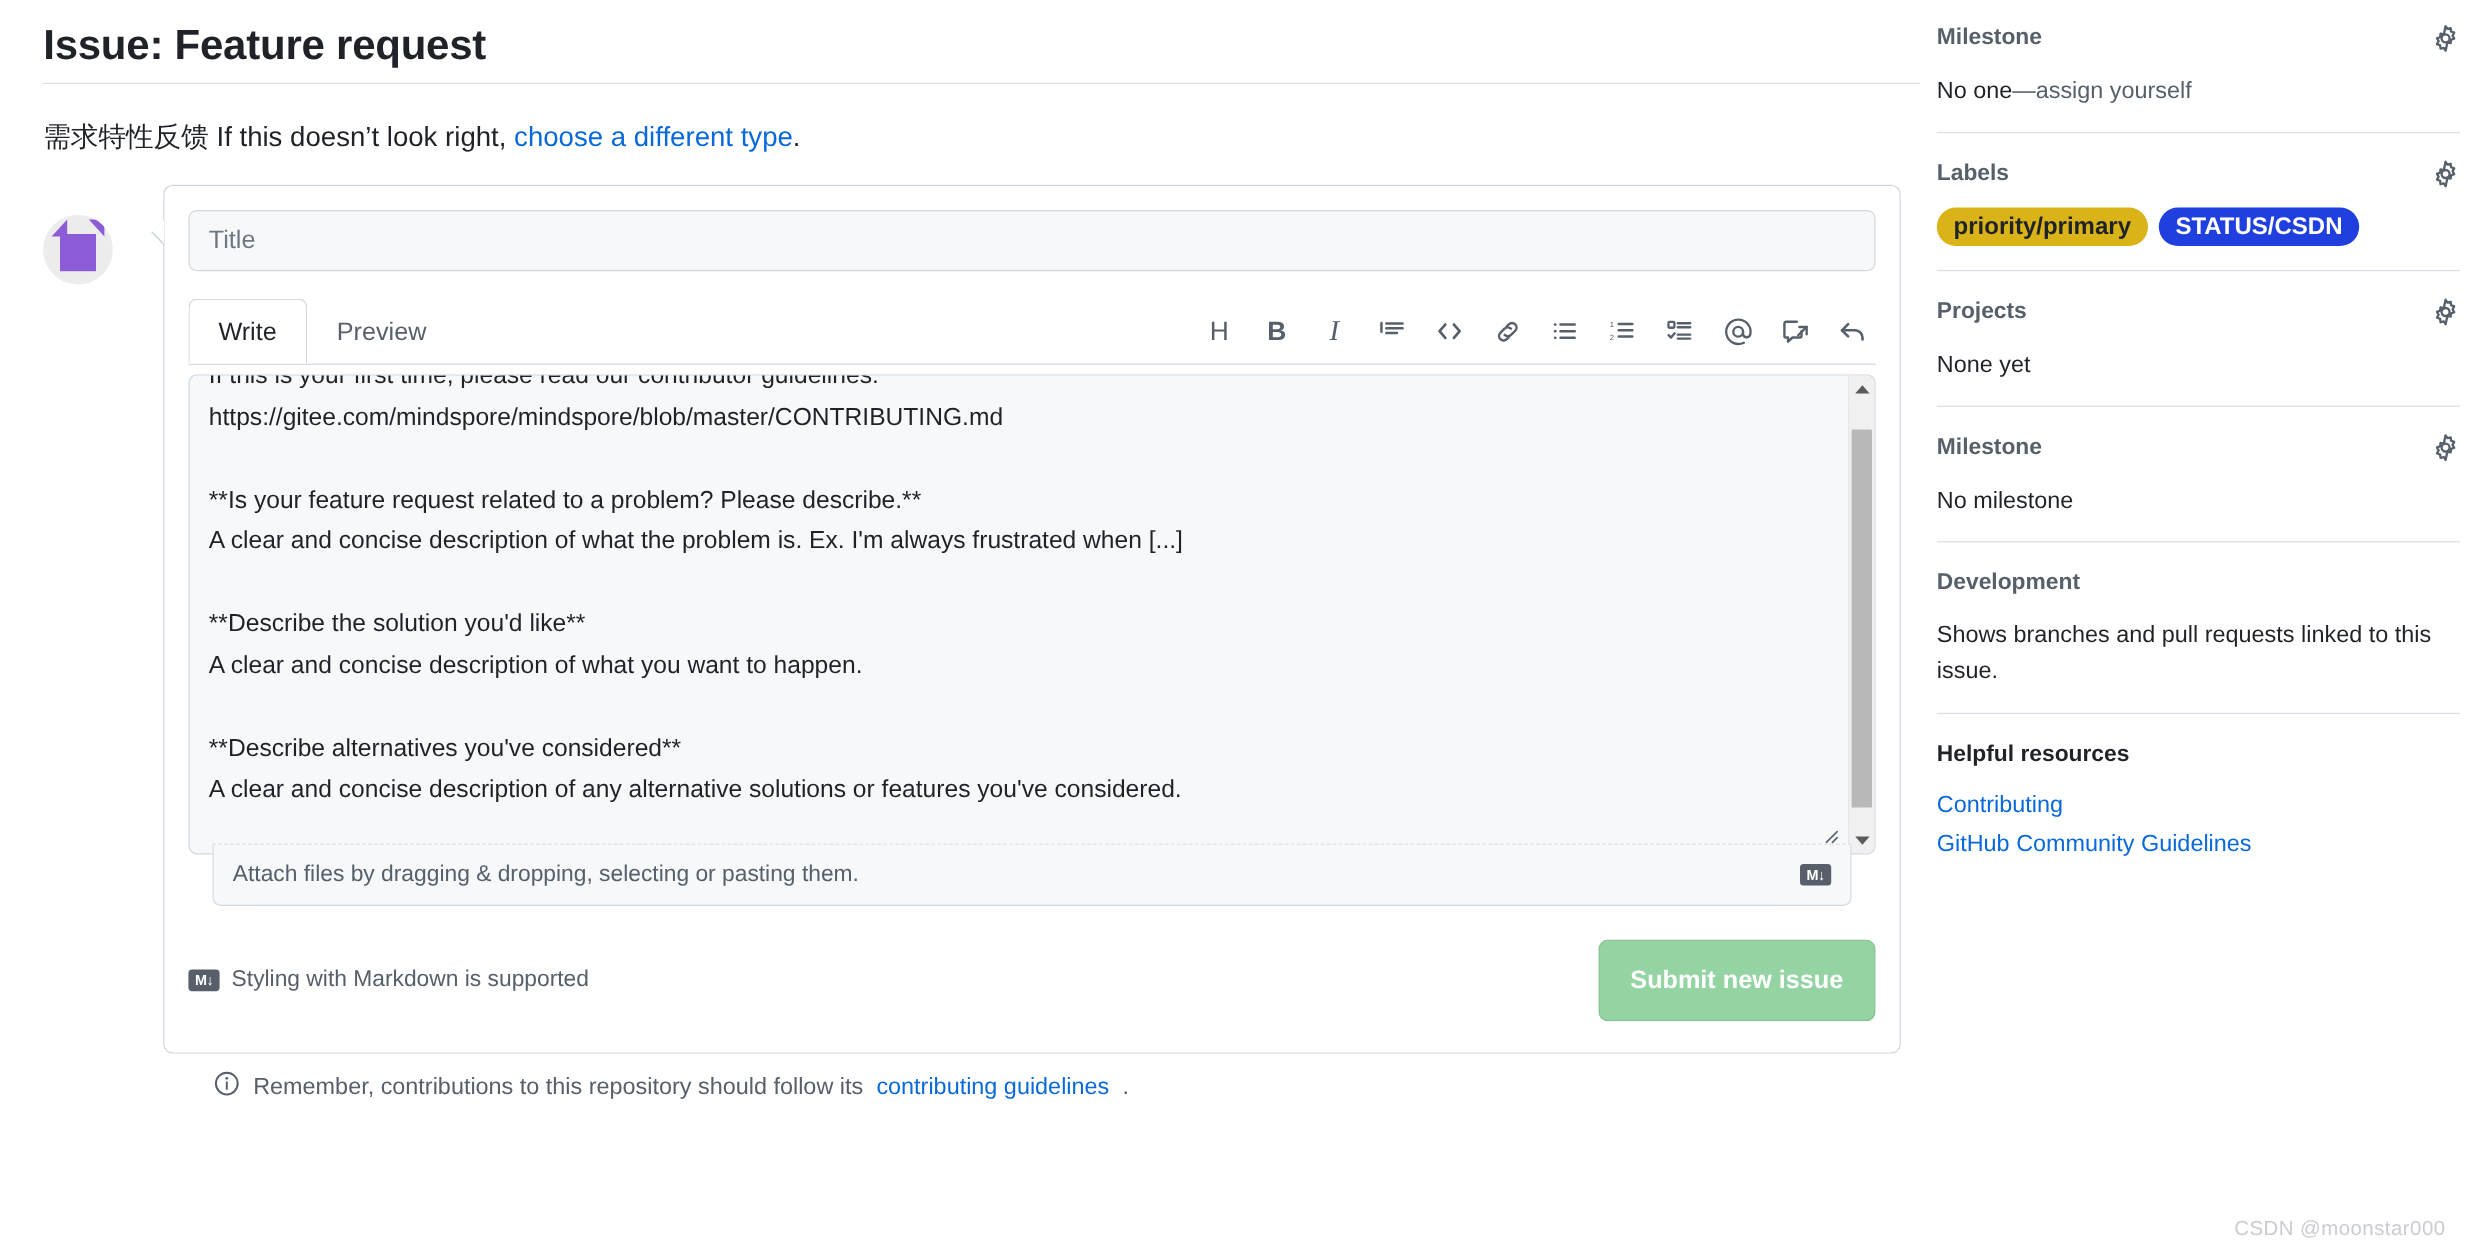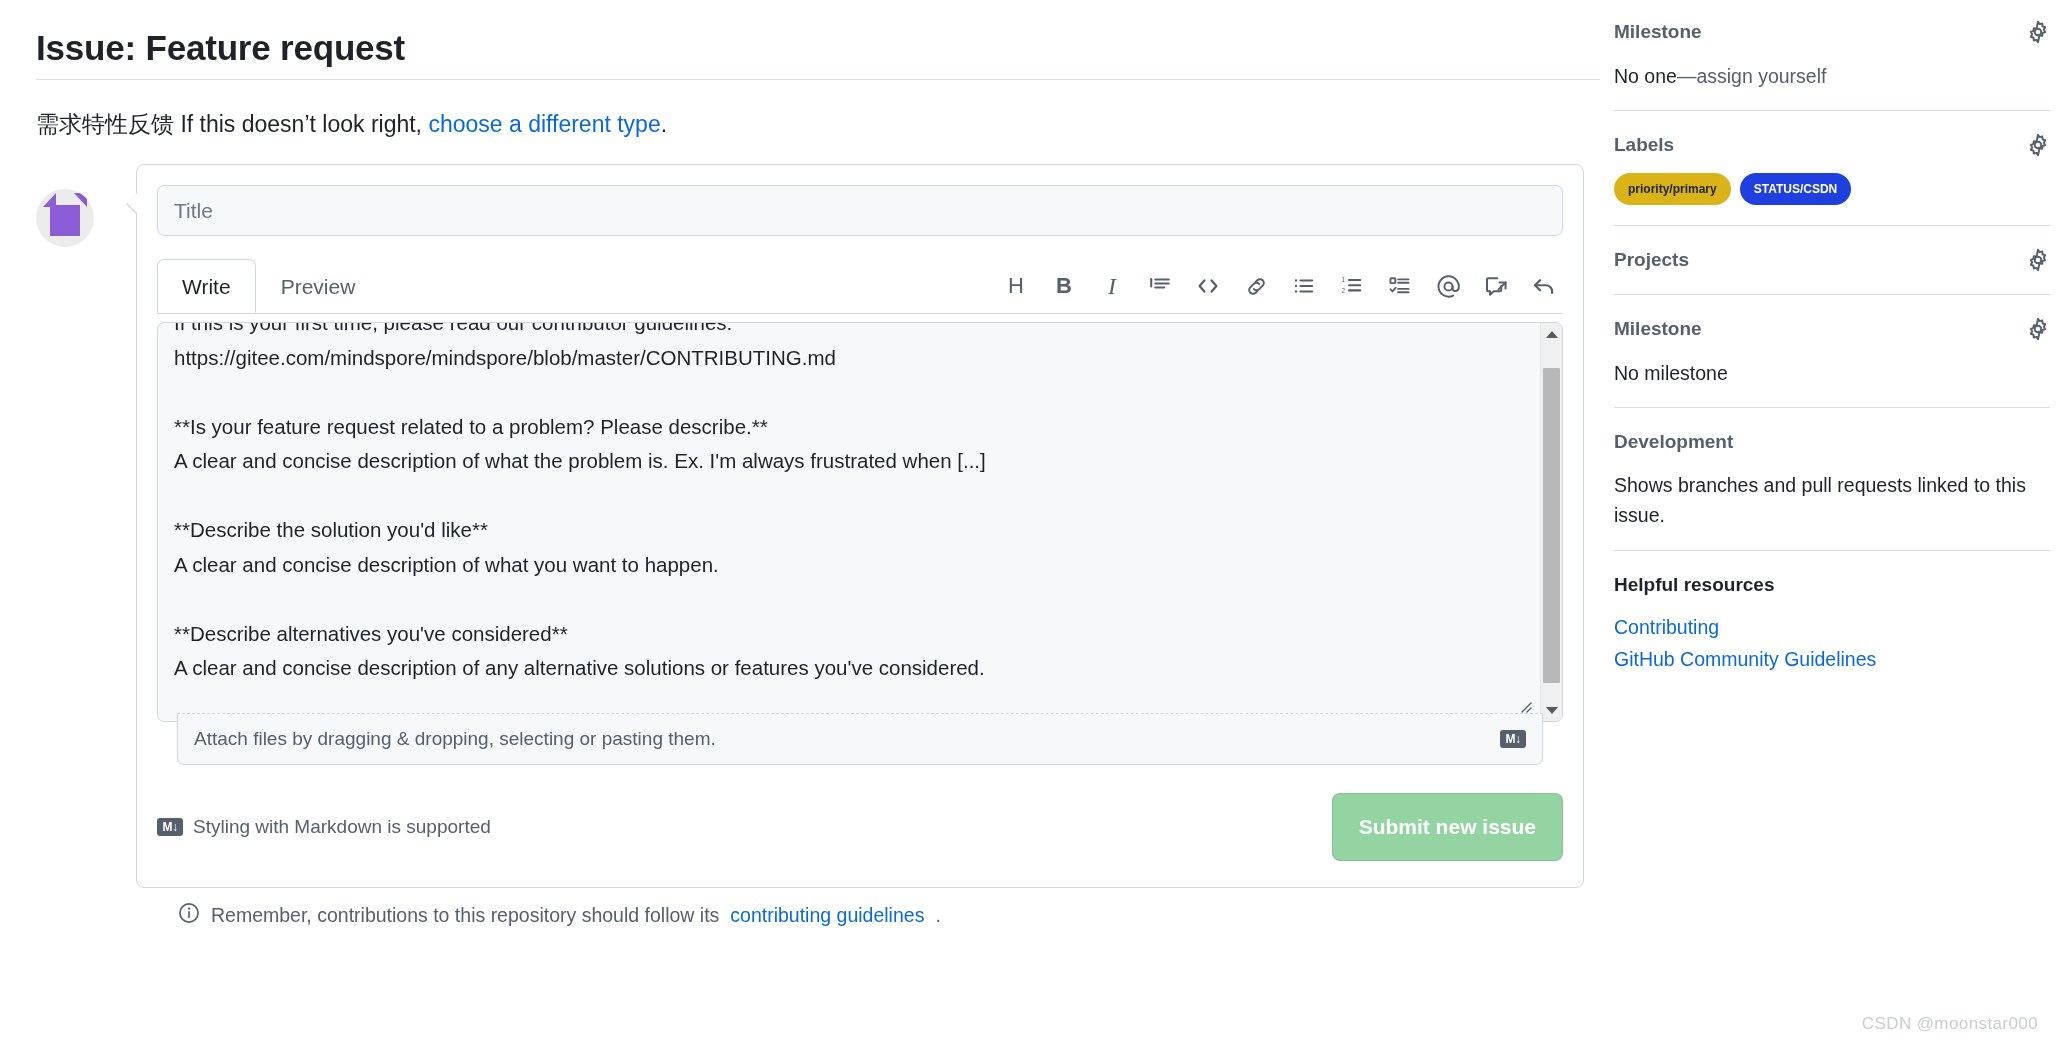--- a/index.html
+++ b/index.html
@@ -13,21 +13,21 @@
   }
   .page {
     position: relative;
     width: 2064px; height: 1042px;
     background: #fff;
   }
 
   
   .main-col {
     position: absolute;
-    left: 36px; top: 12px;
+    left: 36px; top: 2px;
     width: 1570px;
   }
 
   .page-title {
     font-size: 35px;
     font-weight: 700;
     letter-spacing: -0.2px;
     color: #1f2328;
     margin: 8px 0 0 0;
     line-height: 56px;
@@ -355,21 +355,21 @@
     border: 0;
     border-top: 1px solid #d8dee4;
     margin: 20px 0 0 0;
   }
   .labels {
     display: flex; flex-wrap: wrap; gap: 9px;
     margin-top: 14px;
   }
   .label-chip {
     border-radius: 999px;
-    font-size: 12px;
+    font-size: 20px;
     font-weight: 700;
     padding: 5px 14px;
     line-height: 22px;
     white-space: nowrap;
   }
   .sb-links a { display: block; line-height: 32px; font-size: 19.5px; }
   .sb-desc { font-size: 19.5px; color: #1f2328; line-height: 30px; margin-top: 14px; }
 
   .watermark {
     position: absolute;
@@ -598,20 +598,21 @@
     <div class="sb-section" style="margin-top:20px;">
       <div class="sb-head">
         <span class="sb-title">Projects</span>
         <span class="gear">
           <svg width="24" height="24" viewBox="0 0 16 16" fill="none" stroke="currentColor" stroke-width="1.3" stroke-linejoin="round">
             <circle cx="8" cy="8" r="2.2"></circle>
             <path d="M8 1.2l1 1.55 1.8-.42.23 1.84 1.74.67-.9 1.62.9 1.62-1.74.67-.23 1.84-1.8-.42L8 14.8l-1-1.55-1.8.42-.23-1.84-1.74-.67.9-1.62-.9-1.62 1.74-.67.23-1.84 1.8.42z"></path>
           </svg>
         </span>
       </div>
+      <div class="sb-body">None yet</div>
       <hr class="sb-divider">
     </div>
 
     <div class="sb-section" style="margin-top:20px;">
       <div class="sb-head">
         <span class="sb-title">Milestone</span>
         <span class="gear">
           <svg width="24" height="24" viewBox="0 0 16 16" fill="none" stroke="currentColor" stroke-width="1.3" stroke-linejoin="round">
             <circle cx="8" cy="8" r="2.2"></circle>
             <path d="M8 1.2l1 1.55 1.8-.42.23 1.84 1.74.67-.9 1.62.9 1.62-1.74.67-.23 1.84-1.8-.42L8 14.8l-1-1.55-1.8.42-.23-1.84-1.74-.67.9-1.62-.9-1.62 1.74-.67.23-1.84 1.8.42z"></path>

